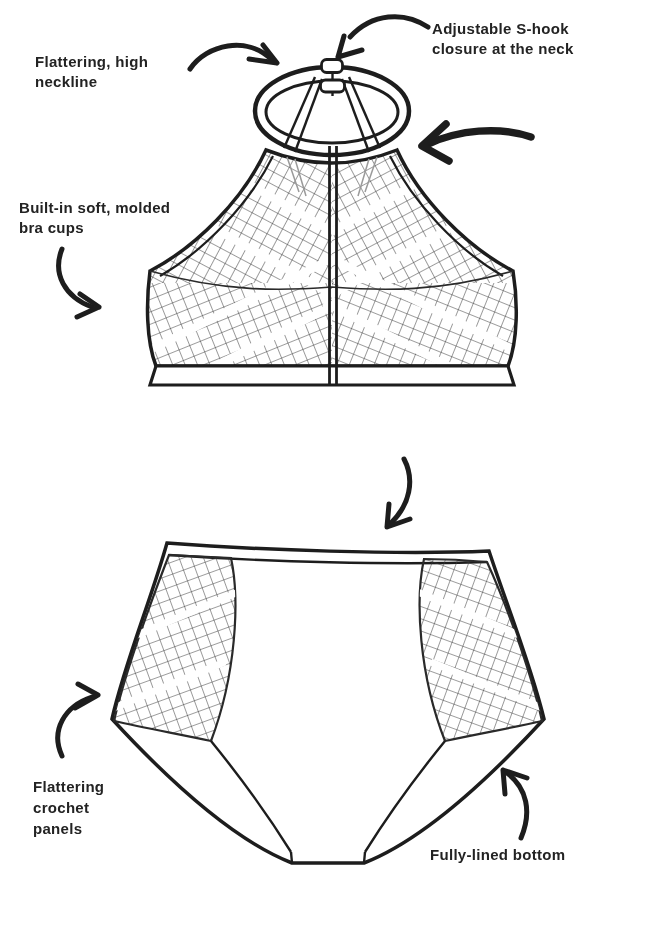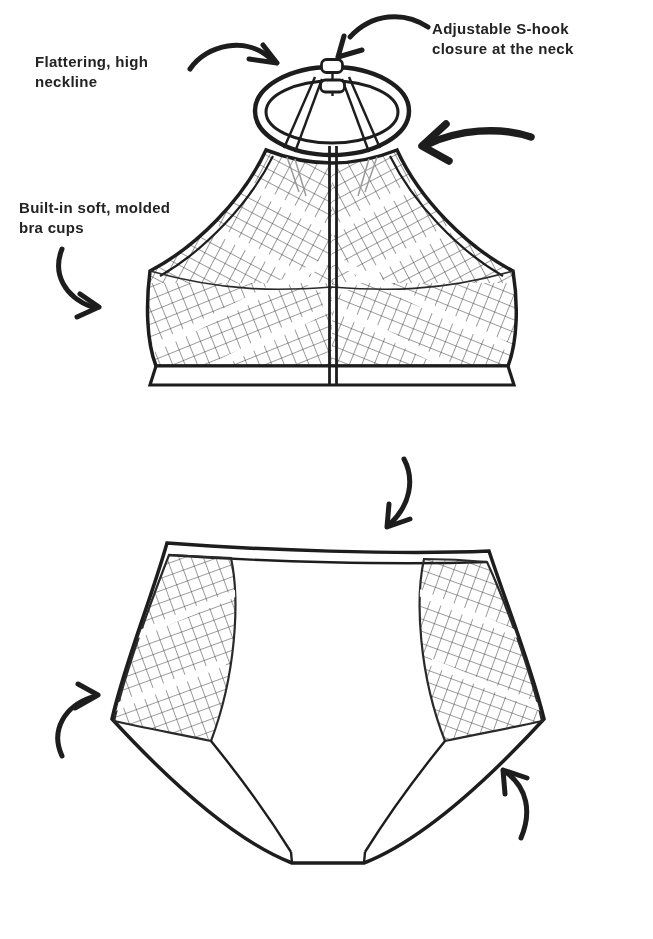--- a/index.html
+++ b/index.html
@@ -173,15 +173,19 @@
 neckline</div>
 
   <div class="label" style="left:432px;top:19px;width:215px;">Adjustable S-hook
 closure at the neck</div>
 
 
   <div class="label" style="left:19px;top:198px;width:205px;">Built-in soft, molded
 bra cups</div>
 
 
+  <div class="label" style="left:33px;top:776px;width:130px;line-height:21px;">Flattering
+crochet
+panels</div>
 
+  <div class="label" style="left:430px;top:845px;width:210px;">Fully-lined bottom</div>
 
 </div>
 
 </body></html>

